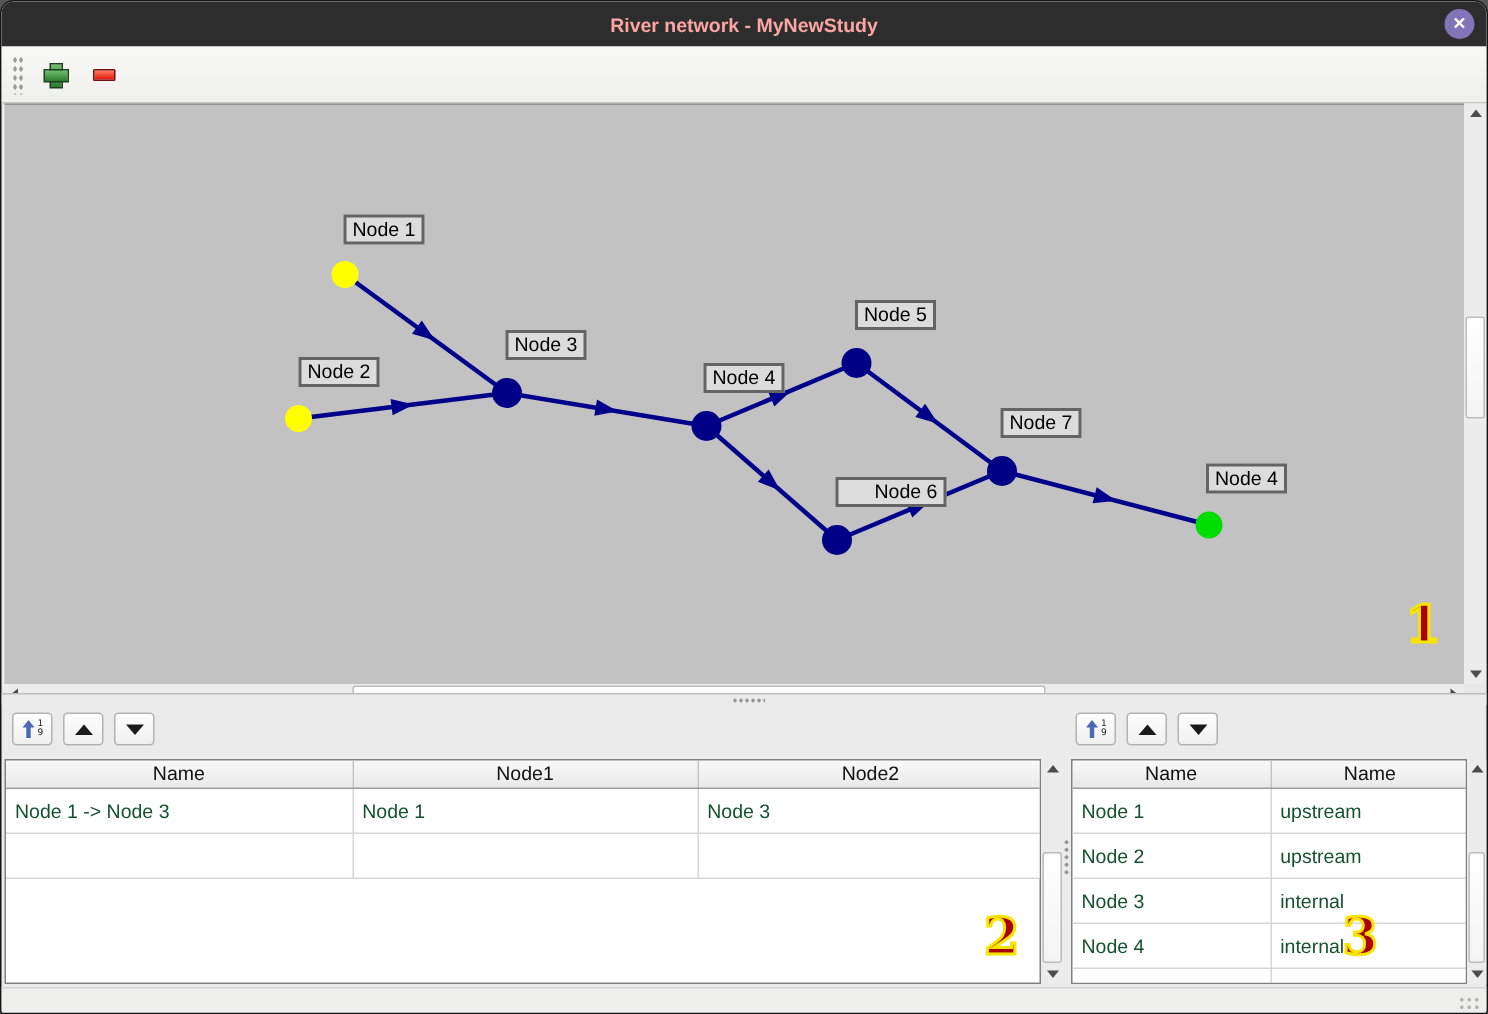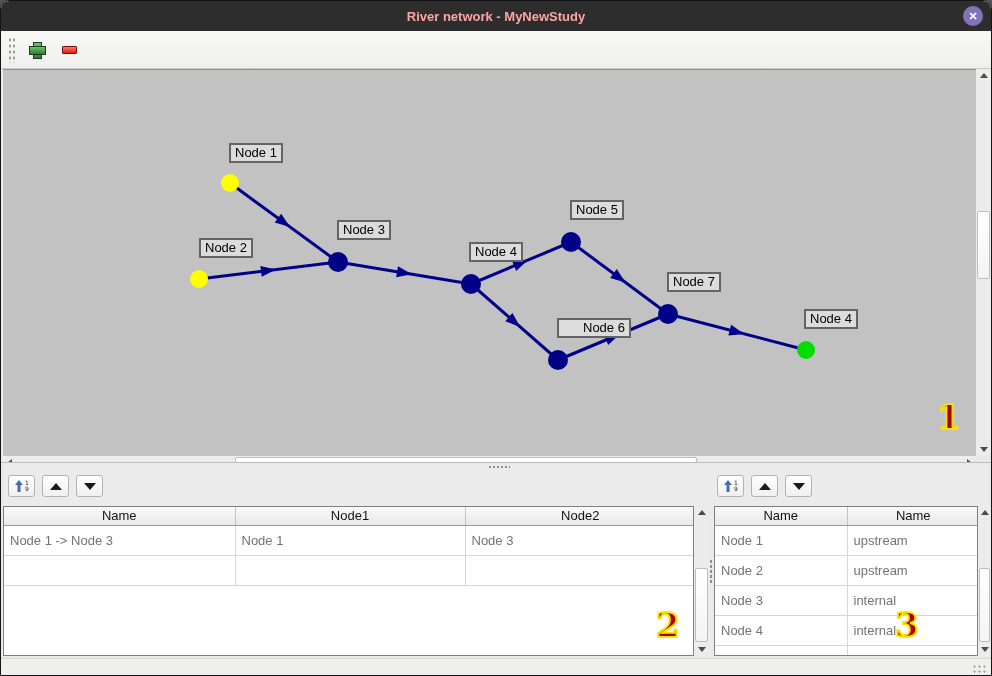--- a/index.html
+++ b/index.html
@@ -62,21 +62,21 @@
               justify-content:center; cursor:pointer; padding:0 5px; }
   .mini-btn .tri-up, .mini-btn .tri-down { border-left-width:6px; border-right-width:6px; }
   .mini-btn .tri-up { border-bottom:7px solid #1a1a1a; }
   .mini-btn .tri-down { border-top:7px solid #1a1a1a; }
   
   .dtable-wrap { position:absolute; height:150px; overflow:hidden; background:#fff; border:1px solid #7f7f7f; }
   table.dtable { border-collapse:collapse; table-layout:fixed; width:100%; }
   .dtable th { height:18px; font-size:13px; font-weight:normal; text-align:center; color:#111;
                background:linear-gradient(#f9f9f9,#e9e9e9); border-right:1px solid #c3c3c3;
                border-bottom:1px solid #9a9a9a; overflow:hidden; white-space:nowrap; }
-  .dtable td { height:30px; font-size:13px; color:#737373; padding-left:6px; background:#fff;
+  .dtable td { height:30px; font-size:13px; color:#14532d; padding-left:6px; background:#fff;
                border-right:1px solid #d6d6d6; border-bottom:1px solid #d6d6d6;
                overflow:hidden; white-space:nowrap; }
   .dtable th:last-child, .dtable td:last-child { border-right:none; }
   
   .statusbar { position:absolute; left:0; top:657px; width:100%; height:19px; background:#efefed; border-top:1px solid #d6d6d4; }
   .grip { position:absolute; right:5px; top:5px; width:14px; height:10px;
           background-image:radial-gradient(#b2b2b2 1px, transparent 1.2px); background-size:5px 5px; }
   .sort-icon { display:flex; align-items:center; }
   .sort-digits { display:flex; flex-direction:column; font-size:6px; line-height:6px; color:#222; margin-left:1px; font-family:"DejaVu Sans", sans-serif; }
 </style>

